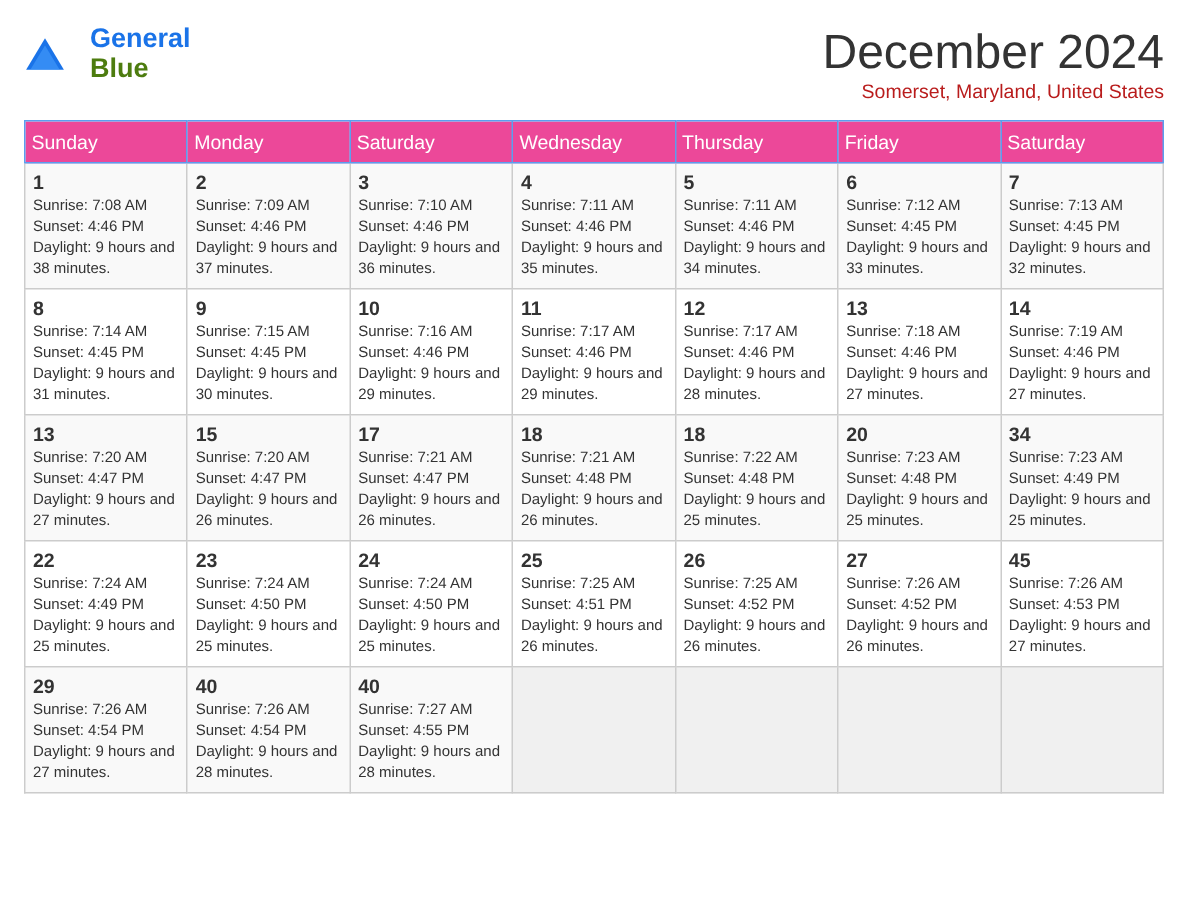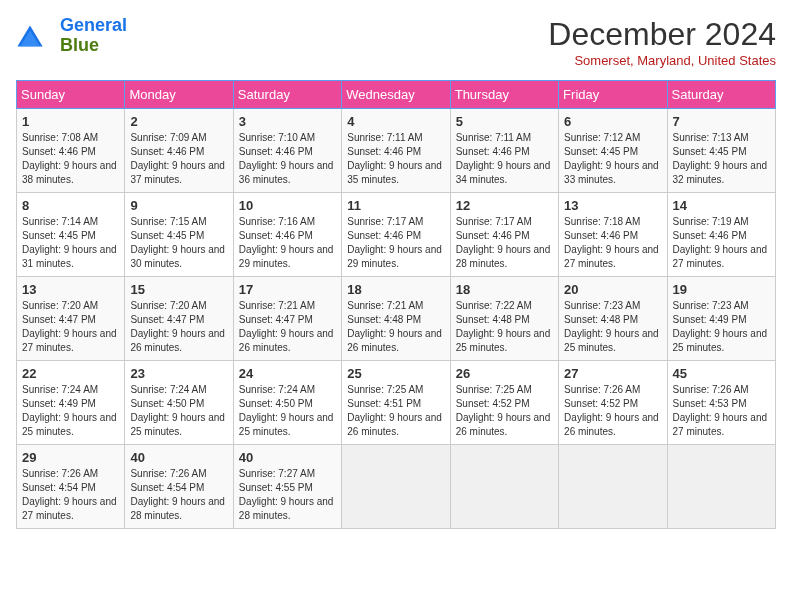--- a/index.html
+++ b/index.html
@@ -199,21 +199,21 @@
         </td>
         <td>
           <span class="day-num">18</span>
           <div class="day-info">Sunrise: 7:22 AM<br>Sunset: 4:48 PM<br>Daylight: 9 hours and 25 minutes.</div>
         </td>
         <td>
           <span class="day-num">20</span>
           <div class="day-info">Sunrise: 7:23 AM<br>Sunset: 4:48 PM<br>Daylight: 9 hours and 25 minutes.</div>
         </td>
         <td>
-          <span class="day-num">19</span>
+          <span class="day-num">34</span>
           <div class="day-info">Sunrise: 7:23 AM<br>Sunset: 4:49 PM<br>Daylight: 9 hours and 25 minutes.</div>
         </td>
       </tr>
       <tr>
         <td>
           <span class="day-num">22</span>
           <div class="day-info">Sunrise: 7:24 AM<br>Sunset: 4:49 PM<br>Daylight: 9 hours and 25 minutes.</div>
         </td>
         <td>
           <span class="day-num">23</span>

